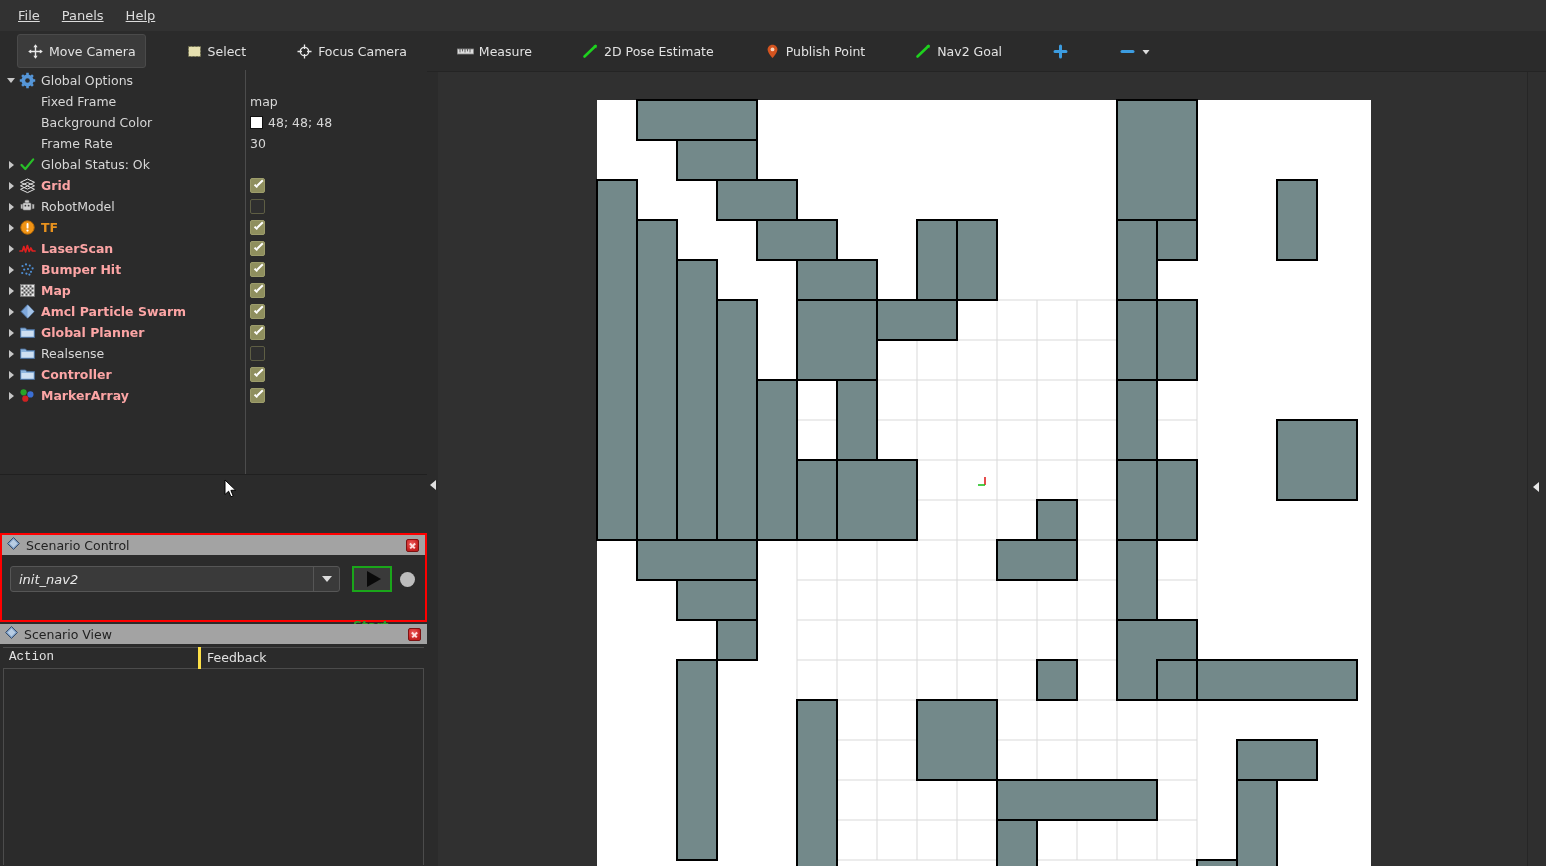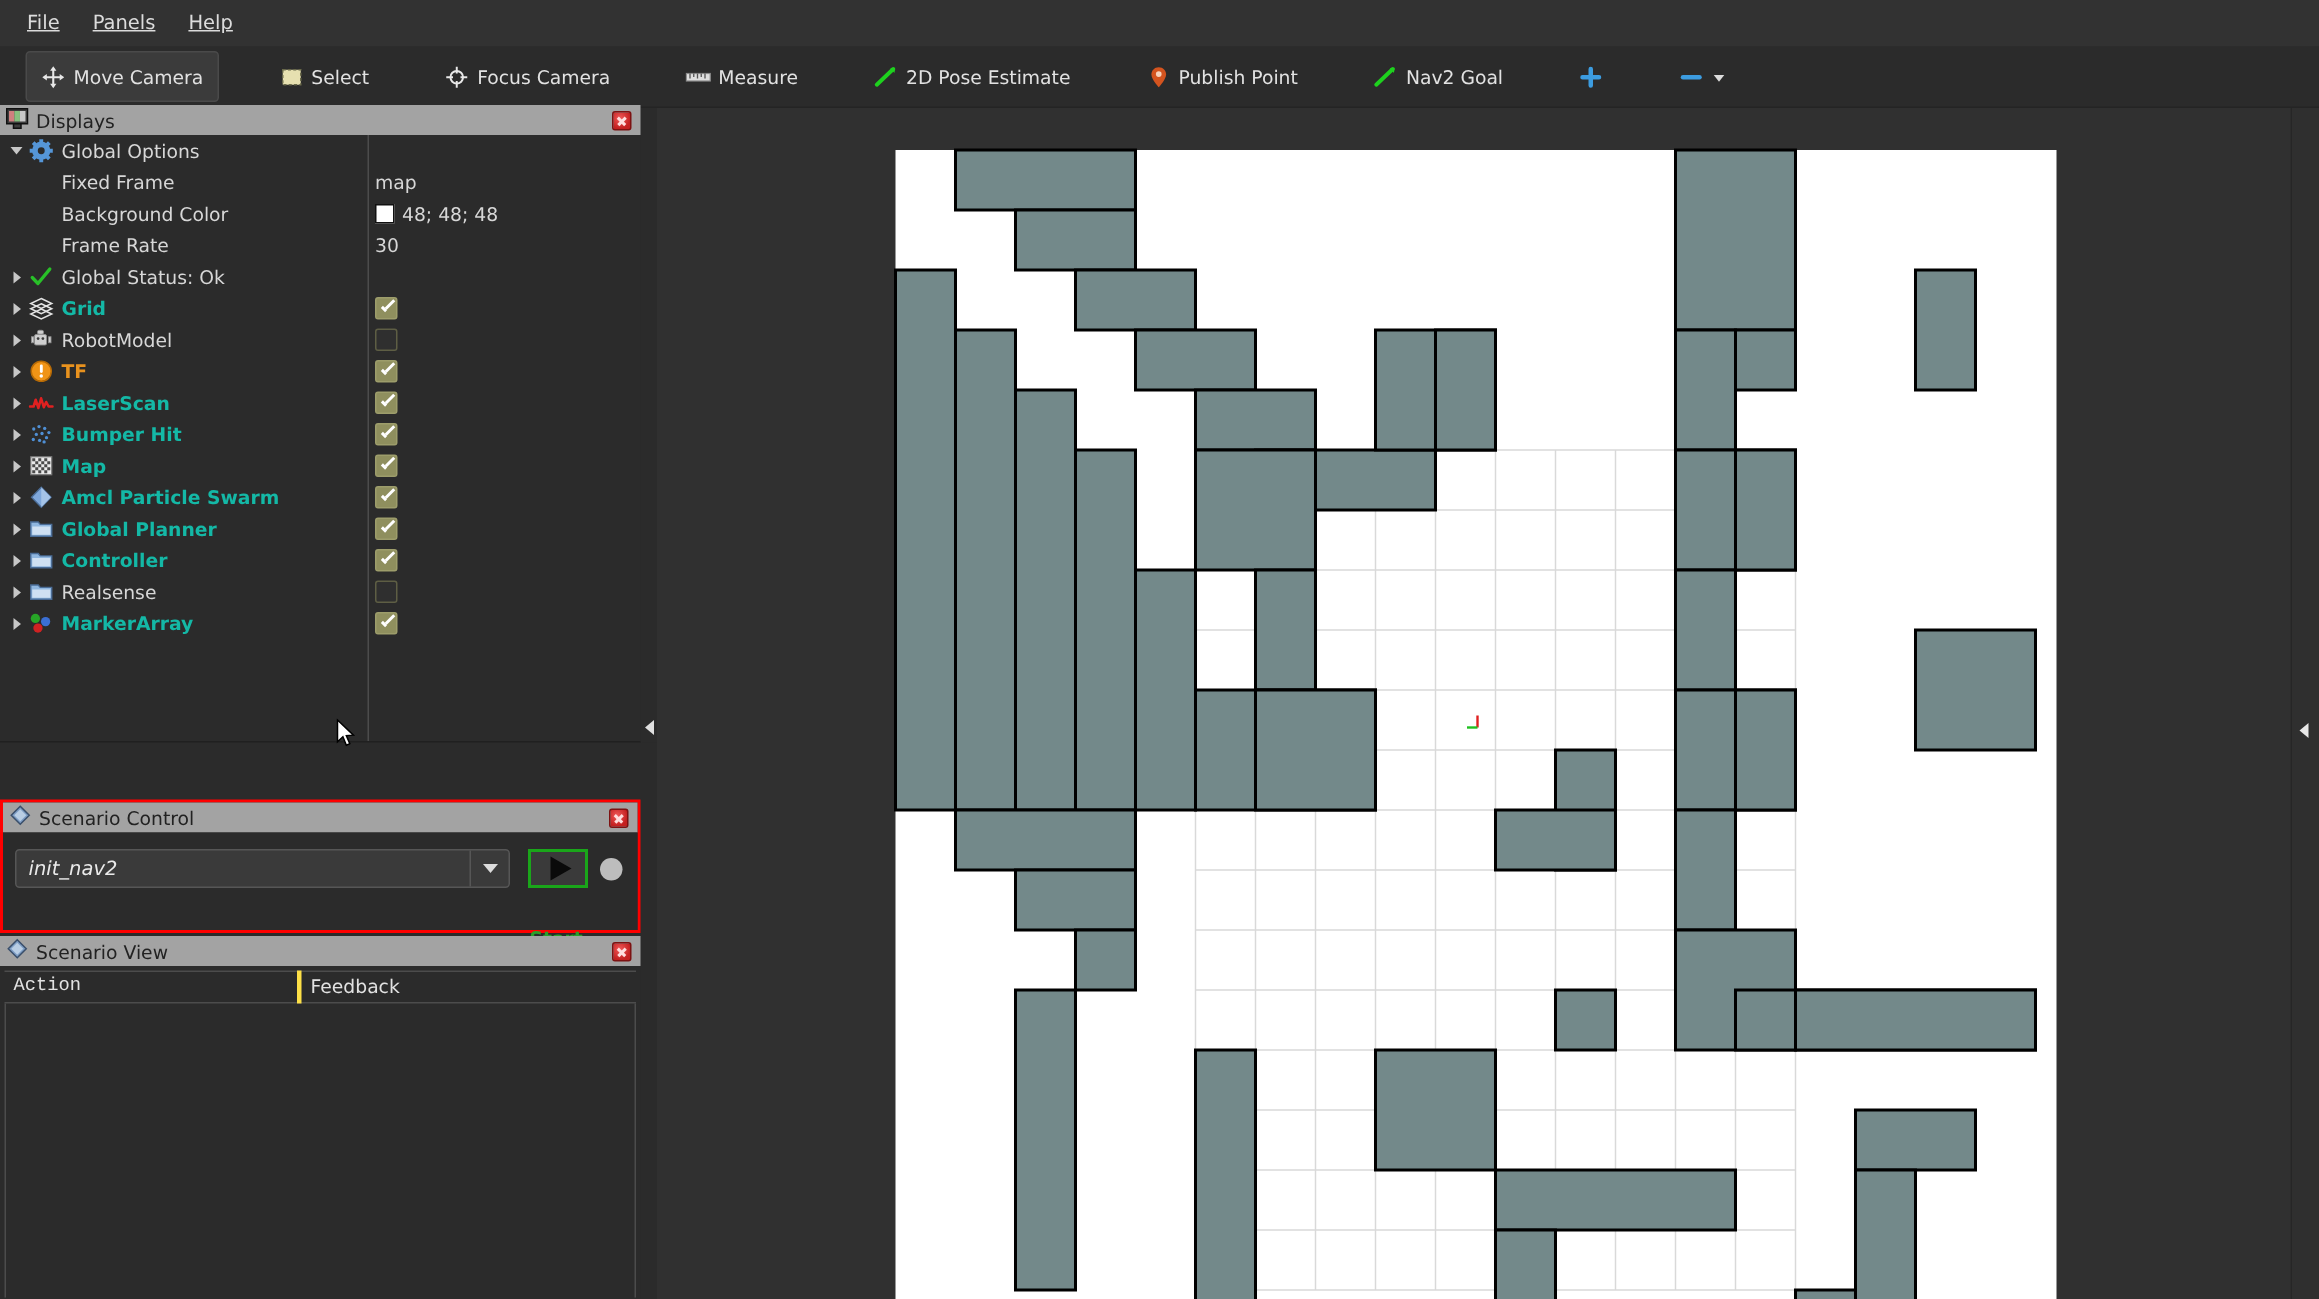--- a/index.html
+++ b/index.html
@@ -85,21 +85,21 @@
     border-left: 5px solid #c7c7c7; border-top: 4px solid transparent;
     border-bottom: 4px solid transparent;
   }
   .arrow.open::before {
     content:""; position:absolute; left:1px; top:8px;
     border-top: 5px solid #c7c7c7; border-left: 4px solid transparent;
     border-right: 4px solid transparent;
   }
   .trow .ico { width: 17px; flex: 0 0 17px; height: 17px; position: relative; margin-right: 5px;}
   .trow .lbl { font-size: 12.5px; white-space: nowrap; }
-  .trow .lbl.blue { color: #14b8a6; font-weight: bold; }
+  .trow .lbl.blue { color: #fca5a5; font-weight: bold; }
   .trow .lbl.orange { color: #e8921e; font-weight: bold; }
   .trow .lbl.plain { color: #d7d7d7; text-align: center; }
   .trow.prop { padding-left: 41px; }
   .trow .val {
     position: absolute; left: 250px; font-size: 12.5px; color: #d7d7d7;
     display: flex; align-items: center; gap: 5px;
   }
   .chk {
     position: absolute; left: 250px; width: 15px; height: 15px;
     border-radius: 2px; border: 1px solid #5e5e44; background: #2f2f2f;
@@ -327,33 +327,20 @@
       </span>
       <span class="tb-ico" style="width:10px;flex:0 0 10px;">
         <svg width="10" height="17" viewBox="0 0 10 17">
           <path d="M1.5 7 L8.5 7 L5 11.5 Z" fill="#dcdcdc"></path>
         </svg>
       </span>
     </div>
   </div>
 
   <div class="dock" id="displays-panel">
-    <div class="panel-title">
-      <span>
-        <svg width="15" height="14" viewBox="0 0 15 14">
-          <rect x="0.5" y="0.5" width="14" height="10" fill="#3d3d3d" stroke="#111"></rect>
-          <rect x="2" y="2" width="3.6" height="7" fill="#cf7f7f"></rect>
-          <rect x="5.6" y="2" width="3.7" height="7" fill="#86c07f"></rect>
-          <rect x="9.3" y="2" width="3.7" height="7" fill="#c8c8c8"></rect>
-          <rect x="5" y="10.5" width="5" height="3" fill="#3d3d3d" stroke="#111"></rect>
-        </svg>
-      </span>
-      <span class="ptxt">Displays</span>
-      <span class="close-btn"></span>
-    </div>
 
     <div class="tree">
       <div class="tree-colsplit"></div>
       <div id="tree-rows">
           <div class="trow">
             <span class="arrow open"></span>
             <span class="ico"><svg width="17" height="17" viewBox="0 0 17 17">
                 <g fill="#5596d8">
                   <circle cx="8.5" cy="8.5" r="6.1"></circle>
                   <g stroke="#5596d8" stroke-width="2.6">
@@ -494,31 +481,31 @@
               </svg></span>
             <span class="lbl blue">Global Planner</span>
             <span class="chk on"></span>
           </div>
           <div class="trow">
             <span class="arrow closed"></span>
             <span class="ico"><svg width="17" height="17" viewBox="0 0 17 17">
                 <path d="M1.5 4 L6.5 4 L7.8 5.6 L15.5 5.6 L15.5 13.5 L1.5 13.5 Z" fill="#8fb6df" stroke="#4a6c96" stroke-width="0.9"></path>
                 <path d="M2.5 7 L14.5 7 L14.5 12.5 L2.5 12.5 Z" fill="#cfe0f2"></path>
               </svg></span>
-            <span class="lbl blue">Controller</span>
-            <span class="chk on"></span>
+            <span class="lbl plain">Realsense</span>
+            <span class="chk"></span>
           </div>
           <div class="trow">
             <span class="arrow closed"></span>
             <span class="ico"><svg width="17" height="17" viewBox="0 0 17 17">
                 <path d="M1.5 4 L6.5 4 L7.8 5.6 L15.5 5.6 L15.5 13.5 L1.5 13.5 Z" fill="#8fb6df" stroke="#4a6c96" stroke-width="0.9"></path>
                 <path d="M2.5 7 L14.5 7 L14.5 12.5 L2.5 12.5 Z" fill="#cfe0f2"></path>
               </svg></span>
-            <span class="lbl plain">Realsense</span>
-            <span class="chk"></span>
+            <span class="lbl blue">Controller</span>
+            <span class="chk on"></span>
           </div>
           <div class="trow">
             <span class="arrow closed"></span>
             <span class="ico"><svg width="17" height="17" viewBox="0 0 17 17">
                 <circle cx="4.6" cy="5.3" r="3.1" fill="#27a527"></circle>
                 <circle cx="11.4" cy="7.4" r="3.1" fill="#3b6fd4"></circle>
                 <circle cx="6.3" cy="11.7" r="3.1" fill="#cf2222"></circle>
               </svg></span>
             <span class="lbl blue">MarkerArray</span>
             <span class="chk on"></span>

